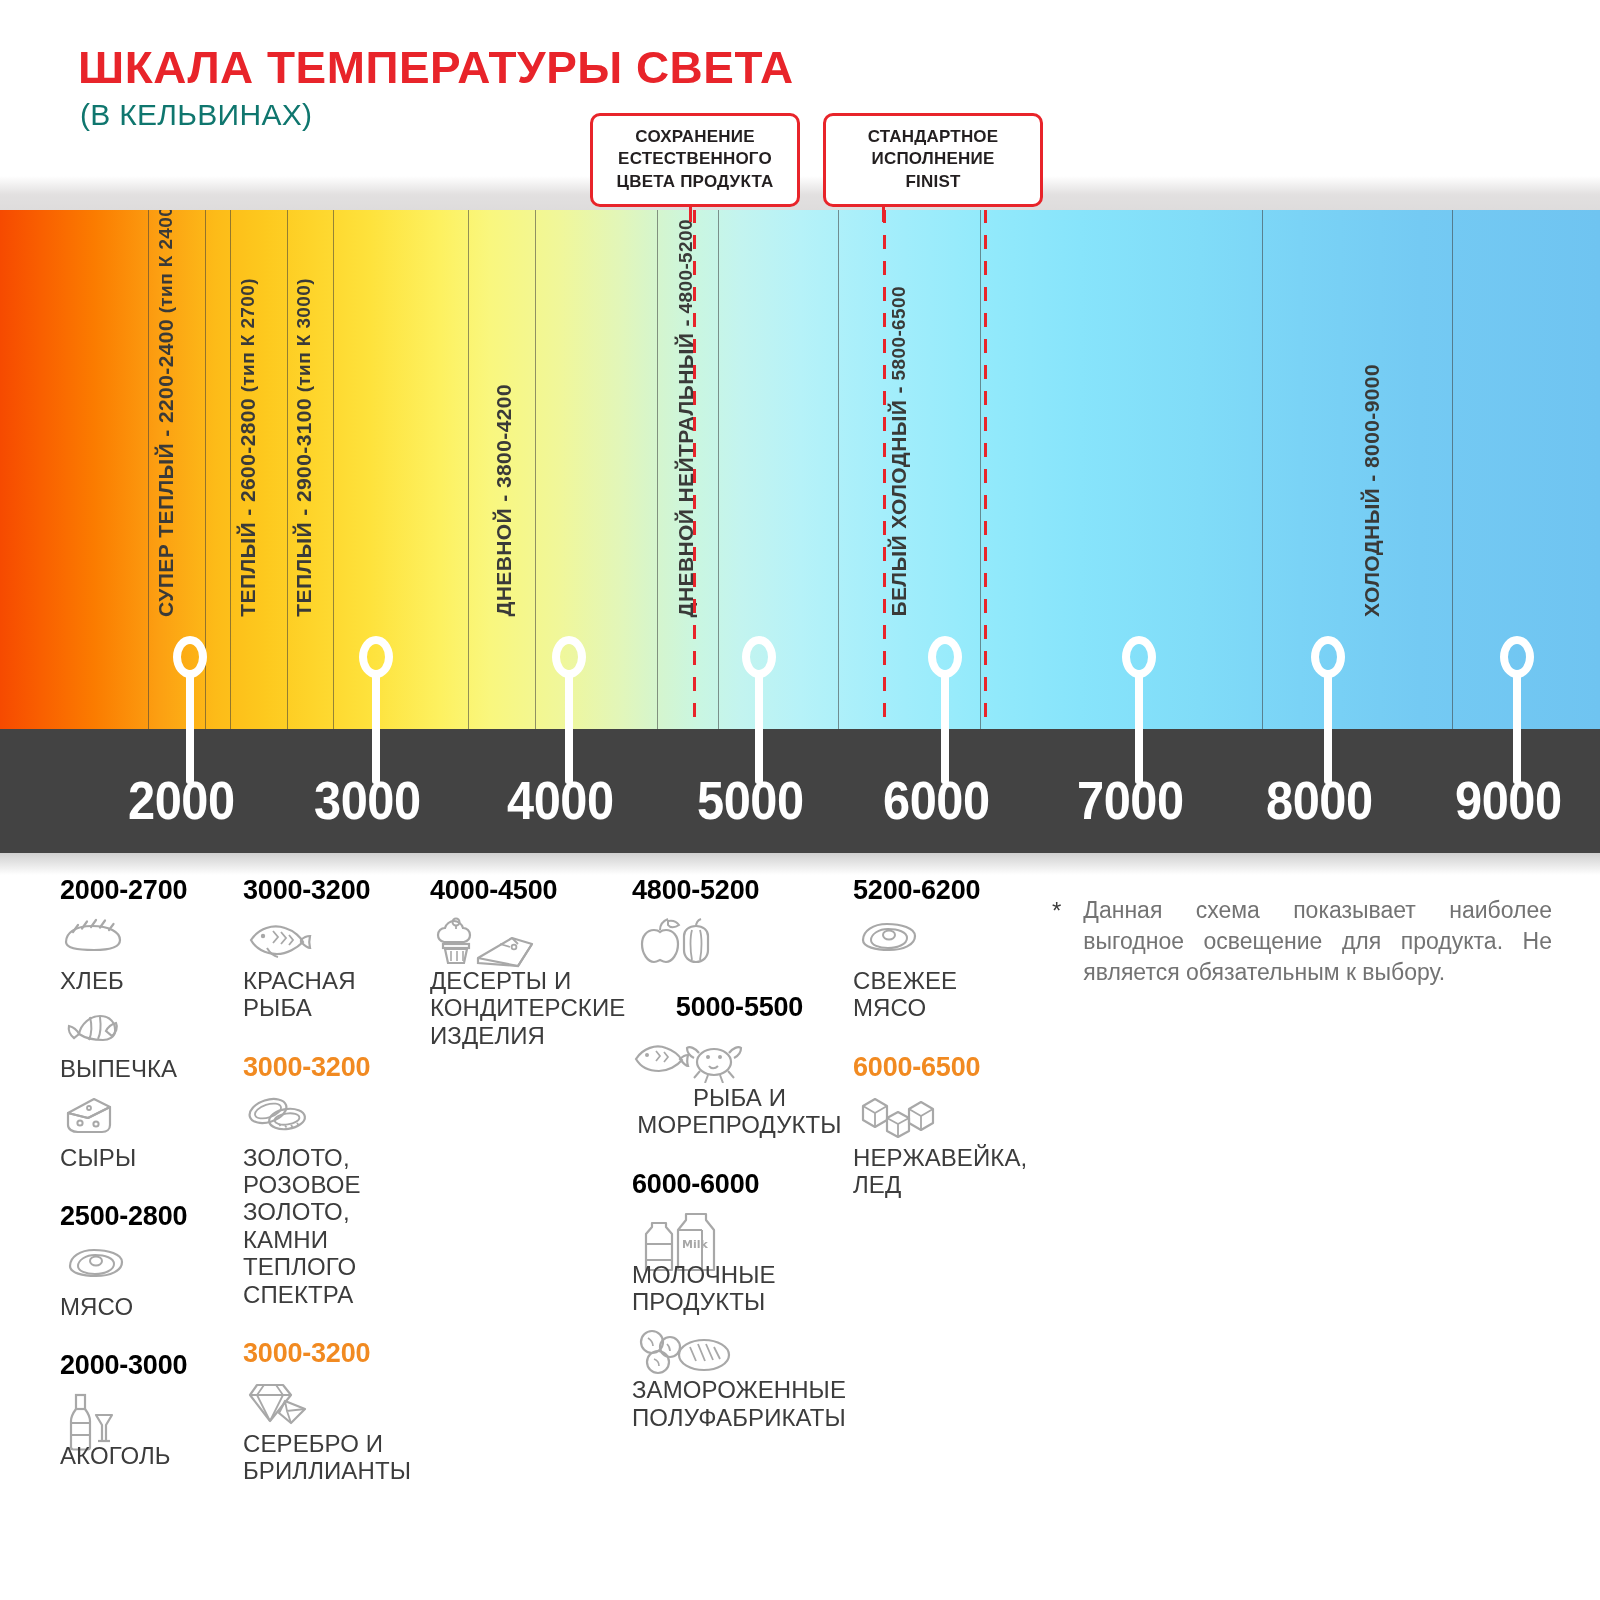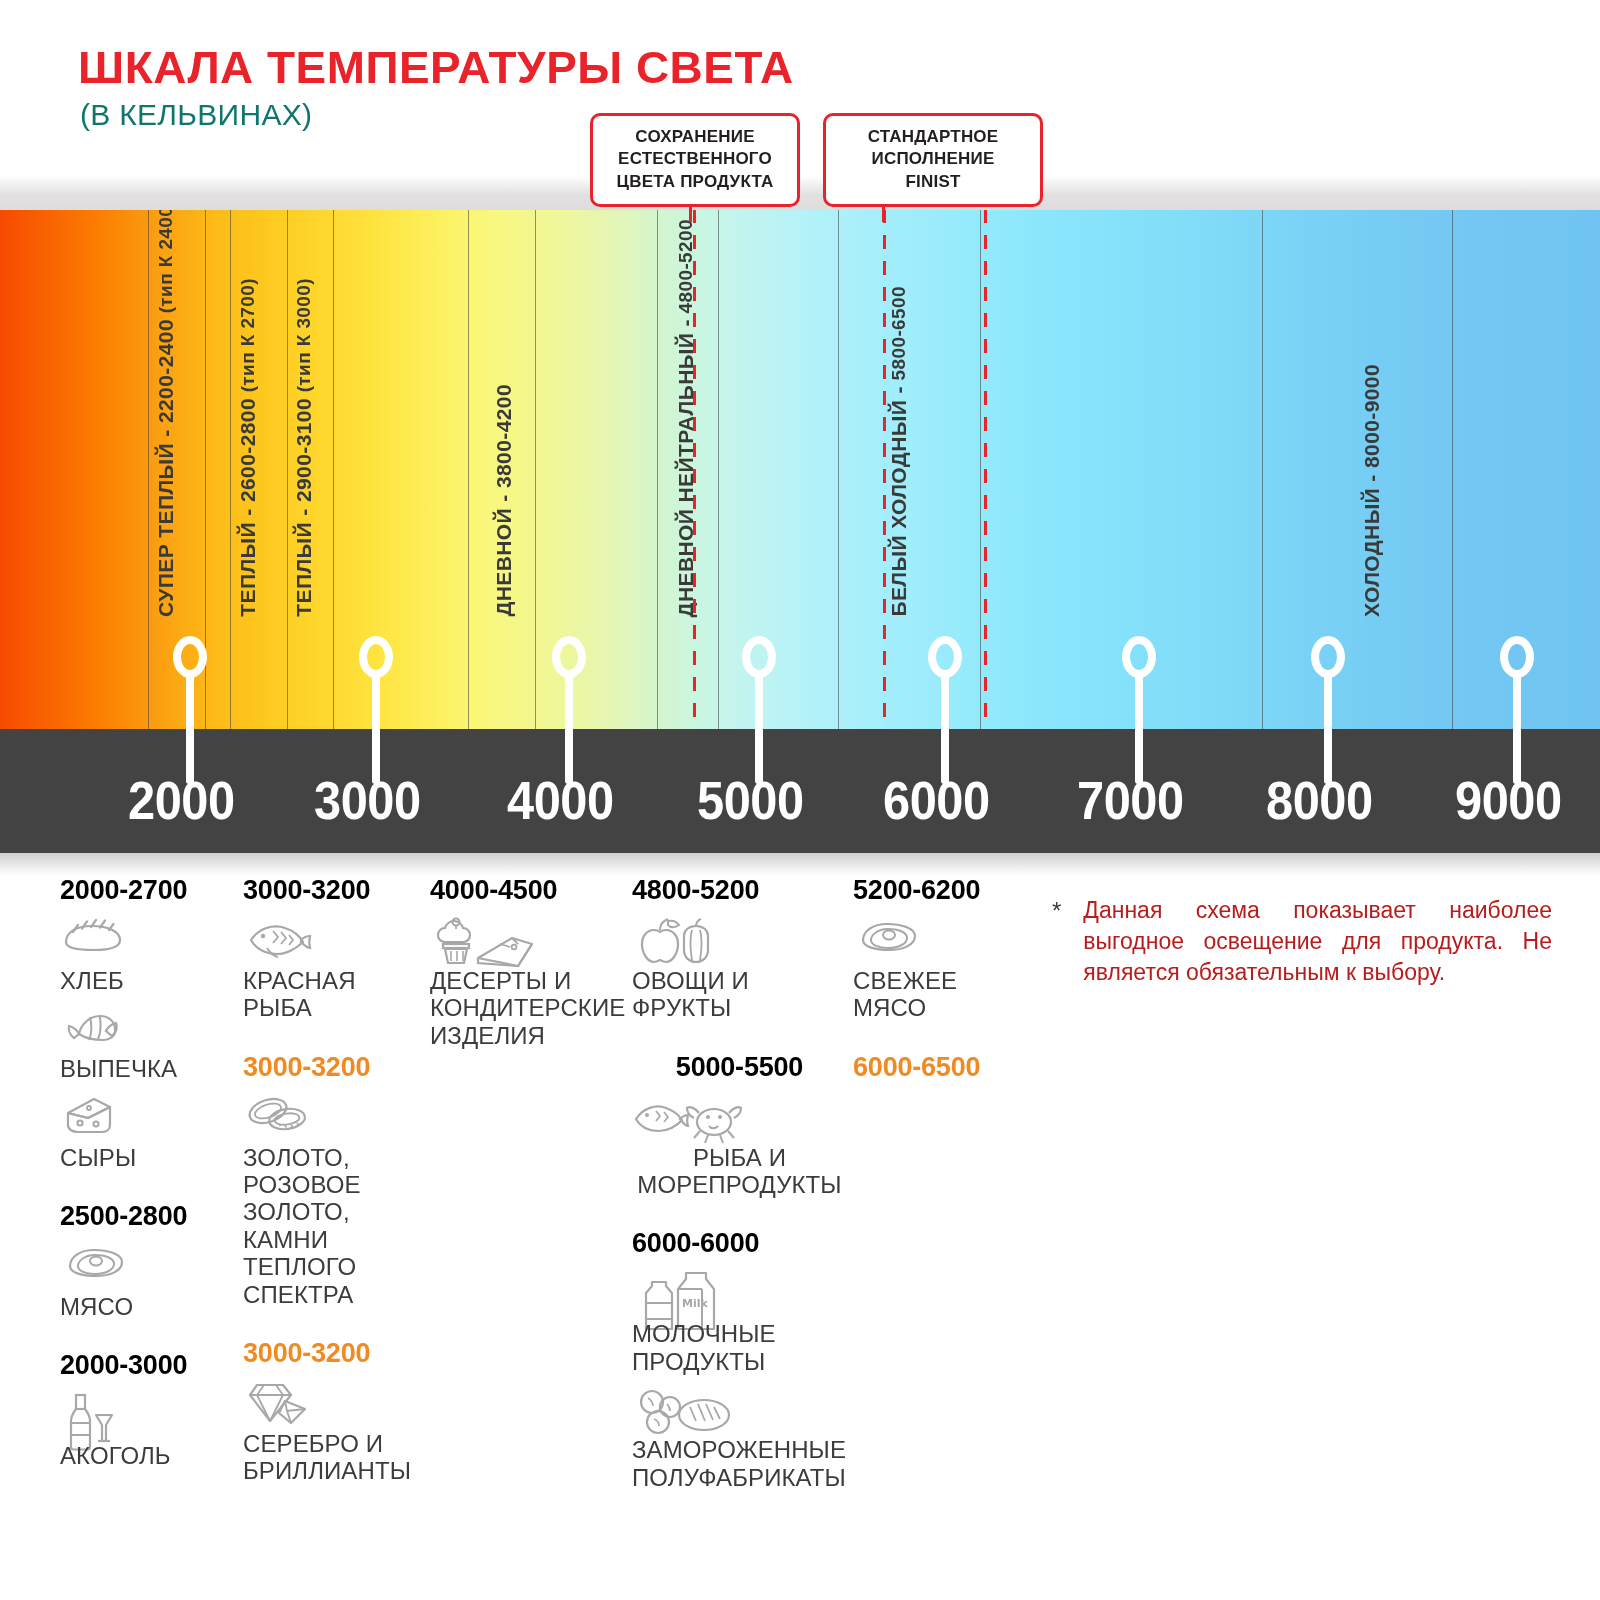--- a/index.html
+++ b/index.html
@@ -156,21 +156,21 @@
     letter-spacing: 0.1px; margin-top: 5px; white-space: pre-line;
   }
 
   
   .footnote {
     position: absolute; left: 1052px; top: 895px; width: 500px;
     display: flex; gap: 22px;
   }
   .footnote .star { font-size: 24px; color: #3c3c3c; line-height: 1.34; }
   .footnote .fntext {
-    font-size: 23px; color: #b91c1c; line-height: 1.35;
+    font-size: 23px; color: #737373; line-height: 1.35;
     text-align: justify; white-space: pre-line;
   }
 </style>
 </head>
 <body>
 
 <div class="header">
   <div class="title">ШКАЛА ТЕМПЕРАТУРЫ СВЕТА</div>
   <div class="subtitle">(В КЕЛЬВИНАХ)</div>
 </div>
@@ -407,22 +407,20 @@
           <div class="icon">
             <svg width="86" height="52" viewBox="0 0 86 52">
               <path d="M10 28c0-8 5-14 12-14 3 0 5 1 6 2 1-1 3-2 6-2 7 0 12 6 12 14 0 10-6 18-12 18-2 0-4-1-6-2-2 1-4 2-6 2-6 0-12-8-12-18z" fill="none" stroke="#a8a8a8" stroke-width="2.2"></path>
               <path d="M28 14c0-5 3-9 8-11" fill="none" stroke="#a8a8a8" stroke-width="2"></path>
               <path d="M36 5c5-1 9 1 11 4-4 3-9 3-11 0z" fill="none" stroke="#a8a8a8" stroke-width="2"></path>
               <path d="M52 20c0-6 5-10 12-10s12 4 12 10v14c0 7-5 12-12 12s-12-5-12-12z" fill="none" stroke="#a8a8a8" stroke-width="2.2"></path>
               <path d="M64 11c0-4 2-7 5-8" fill="none" stroke="#a8a8a8" stroke-width="2"></path>
               <path d="M60 14c-2 7-2 20 0 30M68 14c2 7 2 20 0 30" fill="none" stroke="#a8a8a8" stroke-width="1.8"></path>
             </svg>
           </div>
-          <div class="item-label">ОВОЩИ И
-ФРУКТЫ</div>
         </div>
       </div>
       <div class="group" style="margin-top: 30px; text-align: center;">
         <div class="range">5000-5500</div>
         <div class="item">
           <div class="icon">
             <svg width="112" height="50" viewBox="0 0 112 50">
               <path d="M4 26c7-11 20-15 30-11 9 3 14 9 16 12-5 6-14 11-23 11-11 0-19-5-23-12z" fill="none" stroke="#a8a8a8" stroke-width="2.2"></path>
               <path d="M48 26c3-3 6-4 8-4-1 4-1 8 0 11-2 0-5-3-8-7z" fill="none" stroke="#a8a8a8" stroke-width="2.2"></path>
               <circle cx="15" cy="22" r="2" fill="#a8a8a8"></circle>
@@ -479,20 +477,34 @@
               <path d="M18 24c0-6 8-11 17-11 10 0 19 3 19 9 0 6-9 10-19 10-9 0-17-3-17-8z" fill="none" stroke="#a8a8a8" stroke-width="2"></path>
               <ellipse cx="36" cy="19" rx="6" ry="4.5" fill="none" stroke="#a8a8a8" stroke-width="2"></ellipse>
             </svg>
           </div>
           <div class="item-label">СВЕЖЕЕ
 МЯСО</div>
         </div>
       </div>
       <div class="group" style="margin-top: 30px;">
         <div class="range orange">6000-6500</div>
+        <div class="item">
+          <div class="icon">
+            <svg width="86" height="46" viewBox="0 0 86 46">
+              <path d="M10 13l12-7 12 7v14l-12 7-12-7z" fill="none" stroke="#a8a8a8" stroke-width="2.2" stroke-linejoin="round"></path>
+              <path d="M22 20l12-7M22 20v14M22 20l-12-7" fill="none" stroke="#a8a8a8" stroke-width="1.8"></path>
+              <path d="M34 25l11-6 11 6v13l-11 6-11-6z" fill="none" stroke="#a8a8a8" stroke-width="2.2" stroke-linejoin="round"></path>
+              <path d="M45 31l11-6M45 31v13M45 31l-11-6" fill="none" stroke="#a8a8a8" stroke-width="1.8"></path>
+              <path d="M56 16l12-7 12 7v14l-12 7-12-7z" fill="none" stroke="#a8a8a8" stroke-width="2.2" stroke-linejoin="round"></path>
+              <path d="M68 23l12-7M68 23v14M68 23l-12-7" fill="none" stroke="#a8a8a8" stroke-width="1.8"></path>
+            </svg>
+          </div>
+          <div class="item-label">НЕРЖАВЕЙКА,
+ЛЕД</div>
+        </div>
       </div>
     </div>
   </div>
 
 <div class="footnote">
   <div class="star">*</div>
   <div class="fntext">Данная схема показывает наиболее выгодное освещение для продукта. Не является обязательным к выбору.</div>
 </div>
 
 </body></html>

